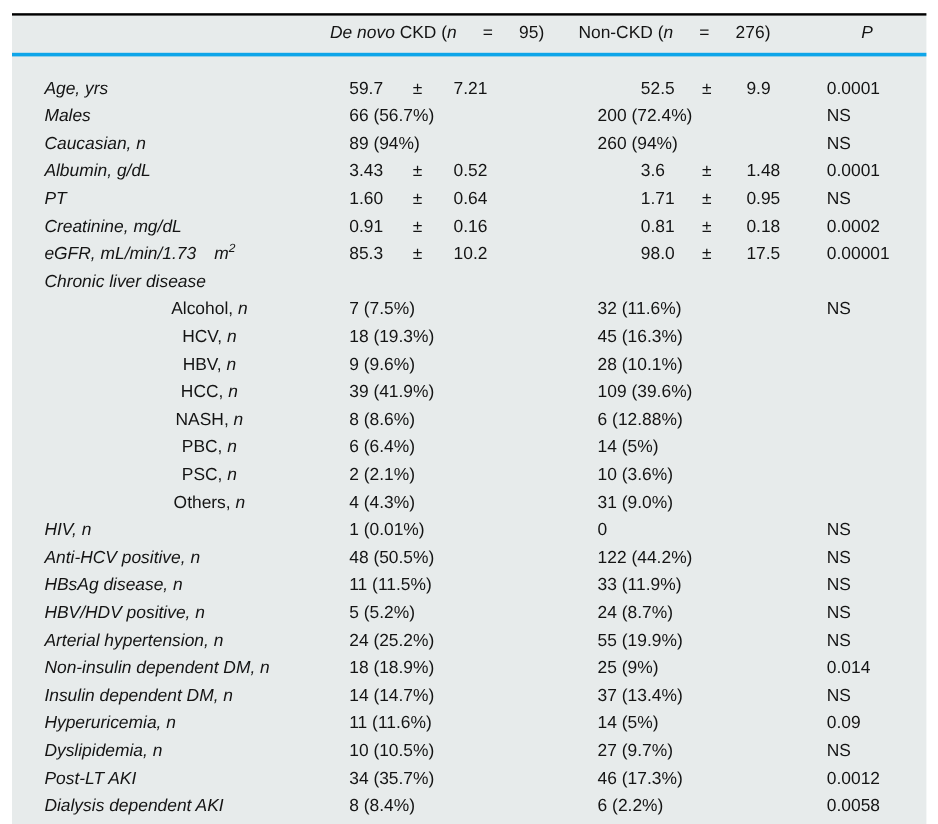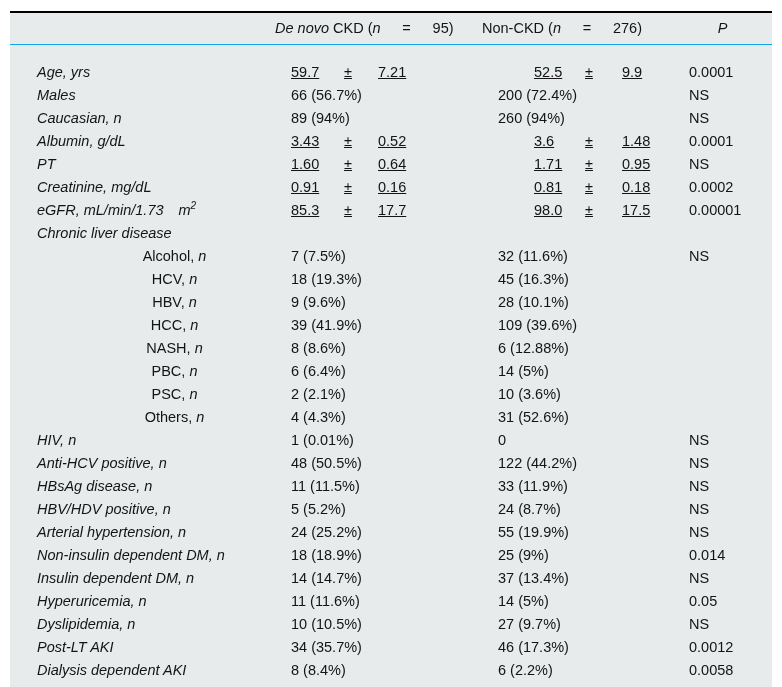--- a/index.html
+++ b/index.html
@@ -10,29 +10,29 @@
     -webkit-font-smoothing:antialiased;
   }
   .page{position:relative;width:782px;height:687px;background:#ffffff;overflow:hidden;}
   .tbl{
     position:absolute;left:10px;top:11px;width:762px;
     background:#e7ebeb;
     border-top:2px solid #000;
     border-bottom:2px solid #000;
   }
   .grid{display:grid;grid-template-columns:265px 207px 191px 1fr;}
-  .thead{height:31px;line-height:31px;border-bottom:1px solid #0ea5e9;}
+  .thead{height:31px;line-height:31px;border-bottom:3px solid #0ea5e9;}
   .tbody{padding:16px;}
   .row{height:23px;line-height:23px;}
   .c{white-space:nowrap;overflow:visible;}
   .lab{padding-left:11px;}
   .row.indent .lab{padding-left:32px;font-style:normal;text-align:center;}
   .up{font-style:normal;}
   i{font-style:italic;}
-  .mean,.pm,.sd{display:inline-block;text-decoration:underline;}
+  .mean,.pm,.sd{display:inline-block;}
   .g1 .mean{width:53px;}
   .g1 .pm{width:34px;}
   .g2 .mean{width:51px;margin-left:36px;}
   .g2 .pm{width:37px;}
   .heq{display:inline-block;width:52px;text-align:center;}
   .thead .pcol{text-align:center;font-style:italic;}
   .unit{margin-left:15px;}
   sup{font-size:10px;line-height:0;vertical-align:super;}
 </style>
 </head>
@@ -80,21 +80,21 @@
           <div class="c pcol"><span>NS</span></div>
         </div>
         <div class="grid row">
           <div class="c lab"><i>Creatinine, mg/dL</i></div>
           <div class="c g1"><span class="mean">0.91</span><span class="pm">±</span><span class="sd">0.16</span></div>
           <div class="c g2"><span class="mean">0.81</span><span class="pm">±</span><span class="sd">0.18</span></div>
           <div class="c pcol"><span>0.0002</span></div>
         </div>
         <div class="grid row">
           <div class="c lab"><i>eGFR, mL/min/1.73</i><i class="unit">m</i><sup><i>2</i></sup></div>
-          <div class="c g1"><span class="mean">85.3</span><span class="pm">±</span><span class="sd">17.7</span></div>
+          <div class="c g1"><span class="mean">85.3</span><span class="pm">±</span><span class="sd">10.2</span></div>
           <div class="c g2"><span class="mean">98.0</span><span class="pm">±</span><span class="sd">17.5</span></div>
           <div class="c pcol"><span>0.00001</span></div>
         </div>
         <div class="grid row">
           <div class="c lab"><i>Chronic liver disease</i></div>
           <div class="c g1"></div>
           <div class="c g2"></div>
           <div class="c pcol"><span></span></div>
         </div>
         <div class="grid row indent">
@@ -135,21 +135,21 @@
         </div>
         <div class="grid row indent">
           <div class="c lab"><span class="up">PSC,</span><i> n</i></div>
           <div class="c g1"><span>2 (2.1%)</span></div>
           <div class="c g2"><span>10 (3.6%)</span></div>
           <div class="c pcol"><span></span></div>
         </div>
         <div class="grid row indent">
           <div class="c lab"><span class="up">Others,</span><i> n</i></div>
           <div class="c g1"><span>4 (4.3%)</span></div>
-          <div class="c g2"><span>31 (52.6%)</span></div>
+          <div class="c g2"><span>31 (9.0%)</span></div>
           <div class="c pcol"><span></span></div>
         </div>
         <div class="grid row">
           <div class="c lab"><i>HIV, n</i></div>
           <div class="c g1"><span>1 (0.01%)</span></div>
           <div class="c g2"><span>0</span></div>
           <div class="c pcol"><span>NS</span></div>
         </div>
         <div class="grid row">
           <div class="c lab"><i>Anti-HCV positive, n</i></div>
@@ -184,21 +184,21 @@
         <div class="grid row">
           <div class="c lab"><i>Insulin dependent DM, n</i></div>
           <div class="c g1"><span>14 (14.7%)</span></div>
           <div class="c g2"><span>37 (13.4%)</span></div>
           <div class="c pcol"><span>NS</span></div>
         </div>
         <div class="grid row">
           <div class="c lab"><i>Hyperuricemia, n</i></div>
           <div class="c g1"><span>11 (11.6%)</span></div>
           <div class="c g2"><span>14 (5%)</span></div>
-          <div class="c pcol"><span>0.05</span></div>
+          <div class="c pcol"><span>0.09</span></div>
         </div>
         <div class="grid row">
           <div class="c lab"><i>Dyslipidemia, n</i></div>
           <div class="c g1"><span>10 (10.5%)</span></div>
           <div class="c g2"><span>27 (9.7%)</span></div>
           <div class="c pcol"><span>NS</span></div>
         </div>
         <div class="grid row">
           <div class="c lab"><i>Post-LT AKI</i></div>
           <div class="c g1"><span>34 (35.7%)</span></div>

